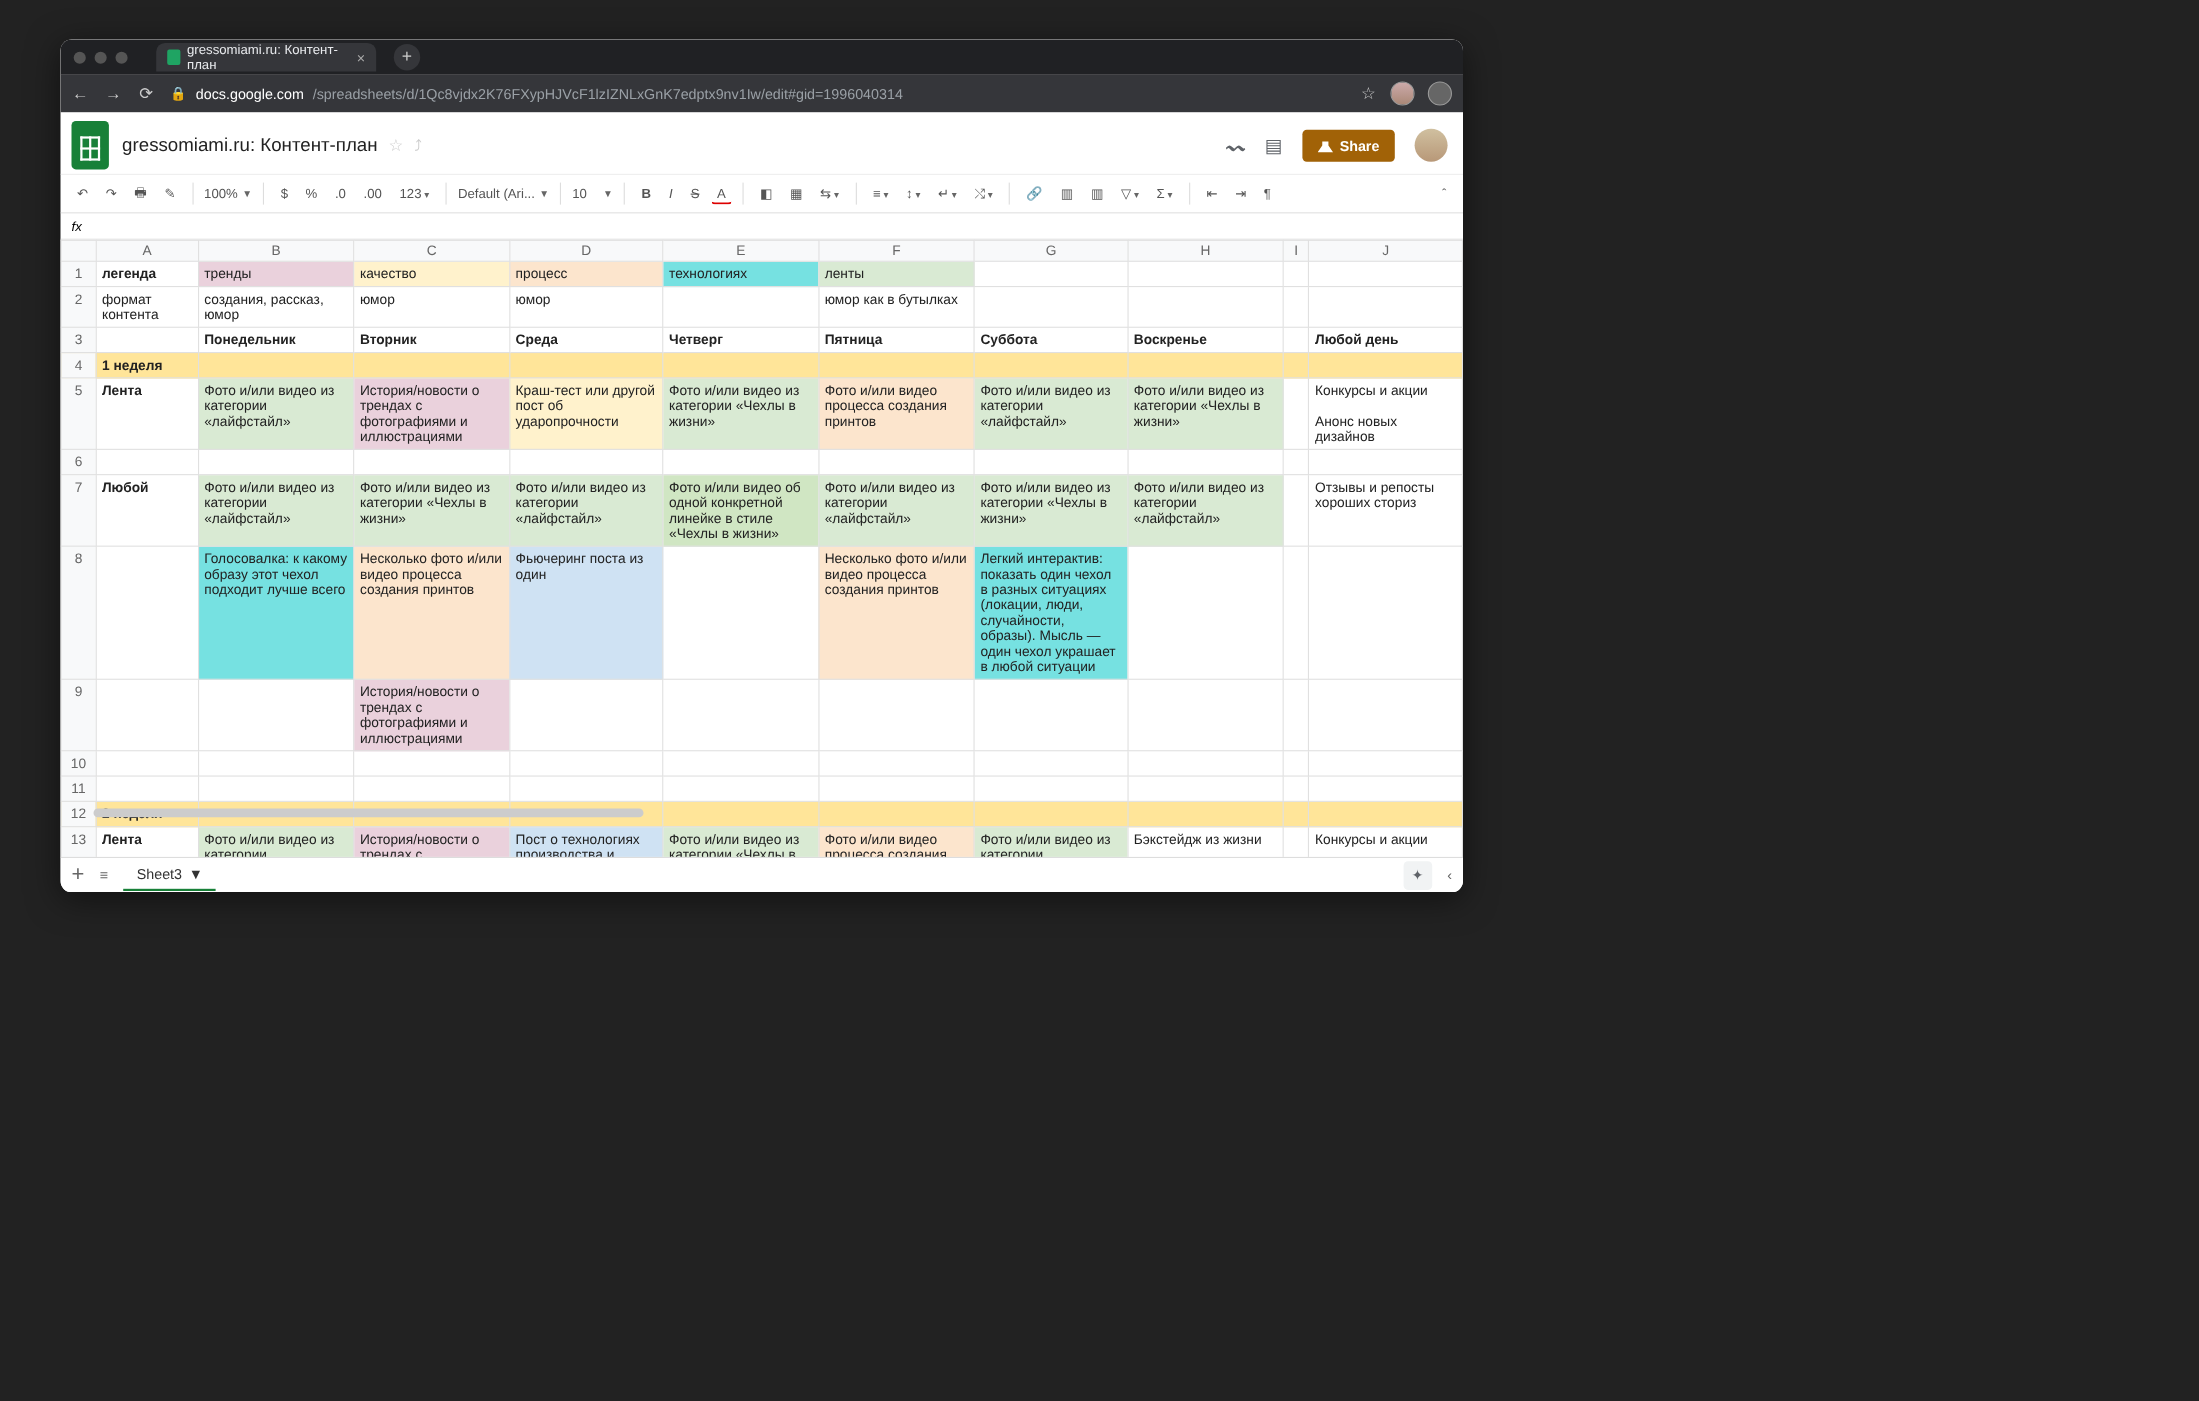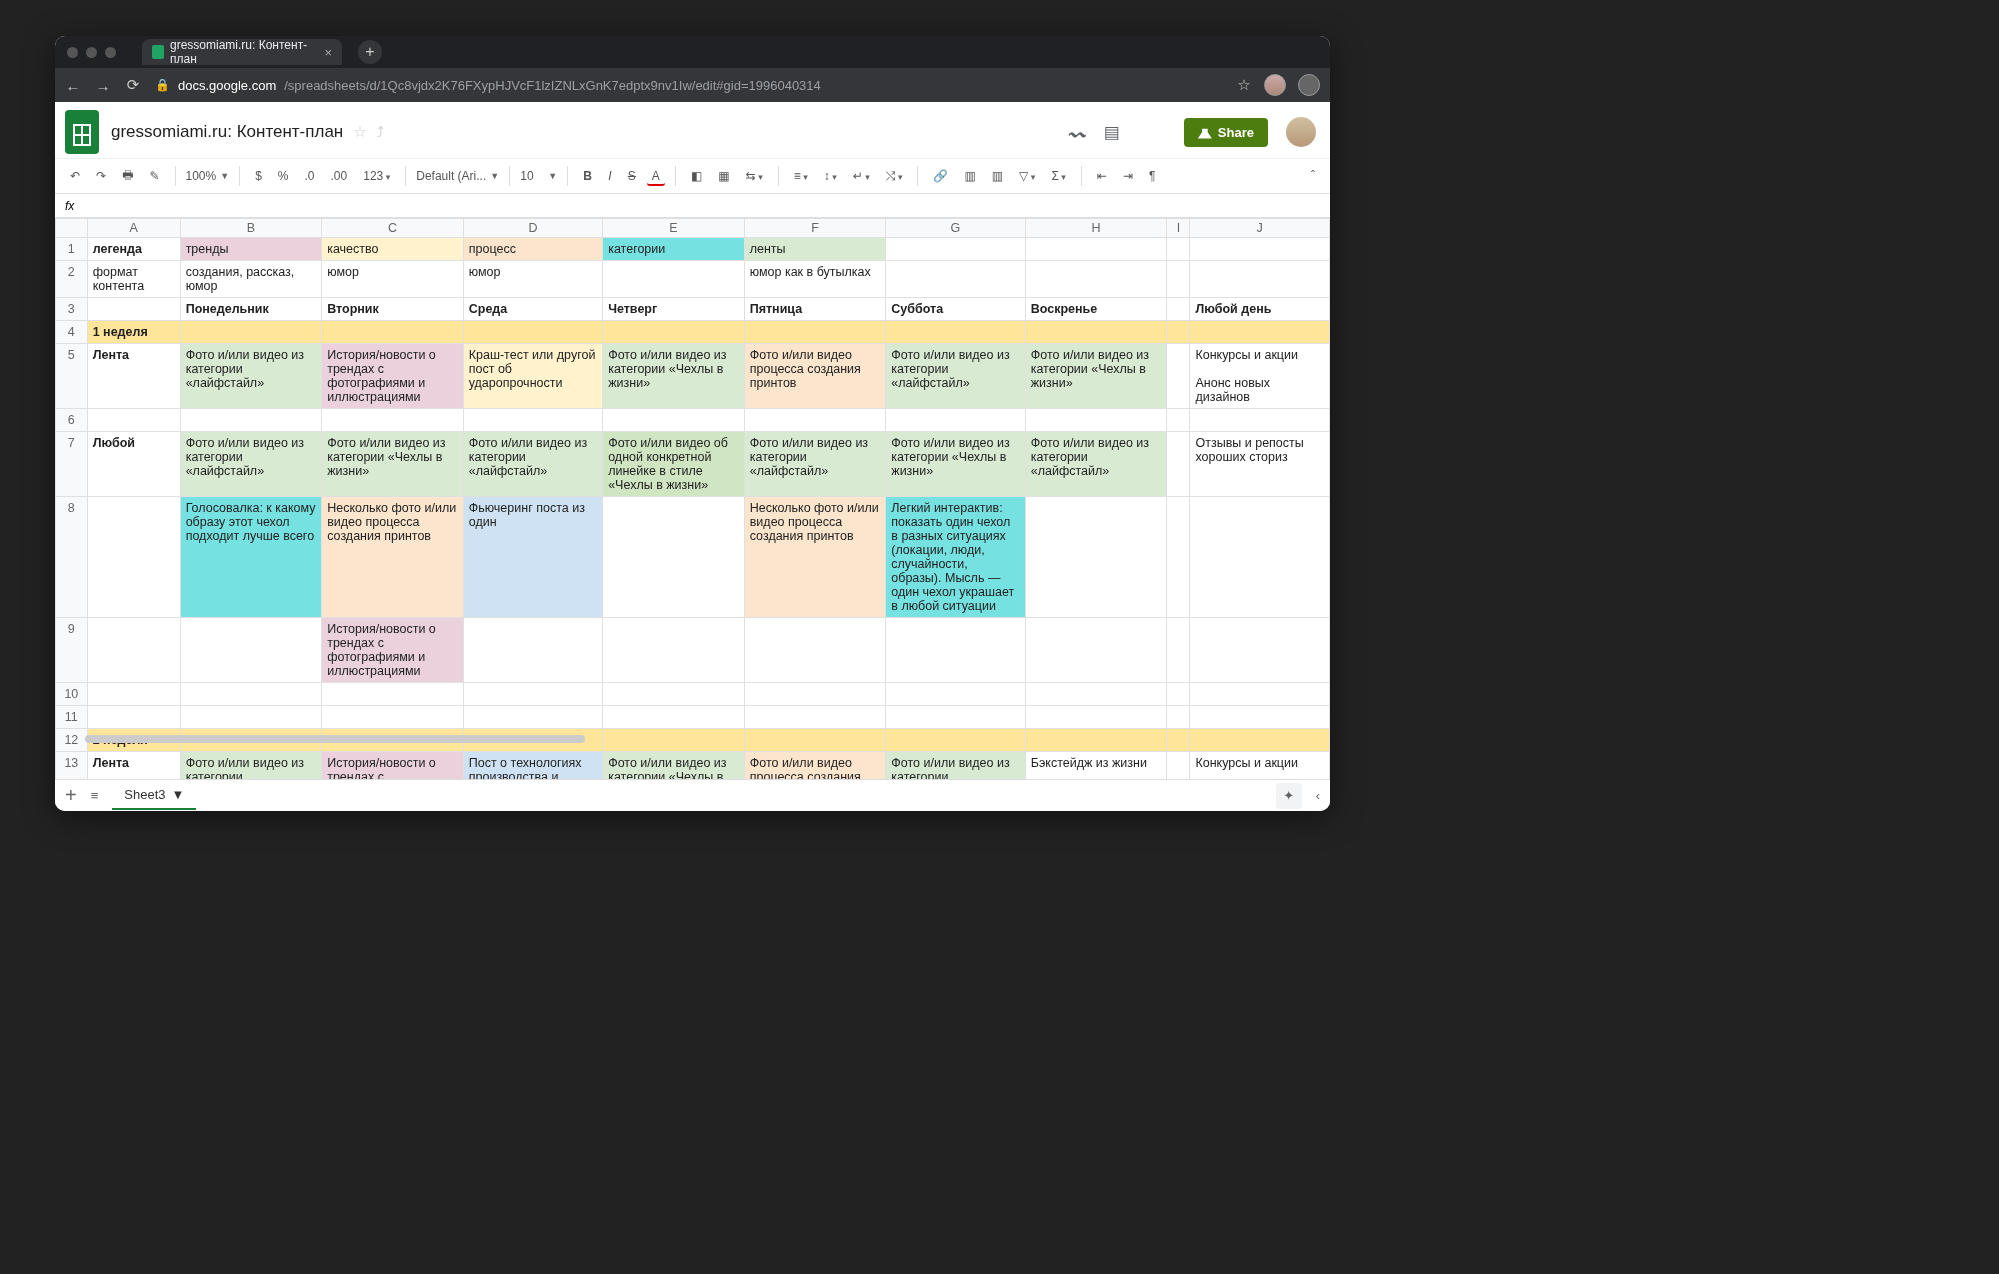--- a/index.html
+++ b/index.html
@@ -36,21 +36,21 @@
       linear-gradient(#fff,#fff) 0 0/2px 100% no-repeat,
       linear-gradient(#fff,#fff) 50% 0/2px 100% no-repeat,
       linear-gradient(#fff,#fff) 100% 0/2px 100% no-repeat; }
   .titleblock { flex:1; }
   .doctitle { font-size:17px; color:#222; display:flex; align-items:center; gap:10px;}
   .doctitle .star { color:#ccc; font-size:15px;}
   .menubar { display:flex; gap:14px; font-size:13px; color:#222; margin-top:3px; align-items:baseline;}
   .menubar .hist { color:#777; text-decoration:underline; margin-left:10px; font-size:12.5px;}
   .headerright { display:flex; align-items:center; gap:18px;}
   .hicon { color:#5f6368; font-size:17px; }
-  .sharebtn { background:#4d7c0f; color:#fff; border-radius:4px; padding:7px 14px; font-size:13px; font-weight:600; display:flex; align-items:flex-start; gap:6px;margin-left:46px;}
+  .sharebtn { background:#a16207; color:#fff; border-radius:4px; padding:7px 14px; font-size:13px; font-weight:600; display:flex; align-items:flex-start; gap:6px;}
   .sharebtn::before { content:""; width:14px; height:14px; background:#fff; -webkit-mask: none; border-radius:50% 50% 0 0; clip-path: polygon(30% 55%,30% 30%,70% 30%,70% 55%,100% 100%,0 100%); }
   .tavatar { width:30px; height:30px; border-radius:50%; background:linear-gradient(#d0c0a0,#b89878);}
   
   .toolbar { height:36px; border-top:1px solid #eee; border-bottom:1px solid #e0e0e0; display:flex; align-items:center; gap:6px; padding:0 10px; font-size:12px; color:#555;}
   .toolbar .sep { width:1px; height:20px; background:#ddd; margin:0 4px;}
   .toolbar .btn { padding:3px 5px; border-radius:3px; min-width:14px; text-align:center;}
   .toolbar .zoom { display:flex; align-items:center; gap:4px;}
   .toolbar .caret { font-size:9px; color:#666;}
   .toolbar .colorbar { border-bottom:2px solid #d00; padding-bottom:1px;}
   .toolbar .spacer { flex:1;}
@@ -231,21 +231,21 @@
             <th>J</th>
           </tr>
       </thead>
       <tbody id="gridbody">
           <tr>
             <th>1</th>
             <td class="bold" style="white-space: pre-wrap;">легенда</td>
             <td class="c-pink" style="white-space: pre-wrap;">тренды</td>
             <td class="c-khaki" style="white-space: pre-wrap;">качество</td>
             <td class="c-orange" style="white-space: pre-wrap;">процесс</td>
-            <td class="c-cyan" style="white-space: pre-wrap;">категории</td>
+            <td class="c-cyan" style="white-space: pre-wrap;">технологиях</td>
             <td class="c-green" style="white-space: pre-wrap;">ленты</td>
             <td style="white-space: pre-wrap;"></td>
             <td style="white-space: pre-wrap;"></td>
             <td style="white-space: pre-wrap;"></td>
             <td style="white-space: pre-wrap;"></td>
           </tr>
           <tr>
             <th>2</th>
             <td style="white-space: pre-wrap;">формат контента</td>
             <td style="white-space: pre-wrap;">создания, рассказ, юмор</td>

